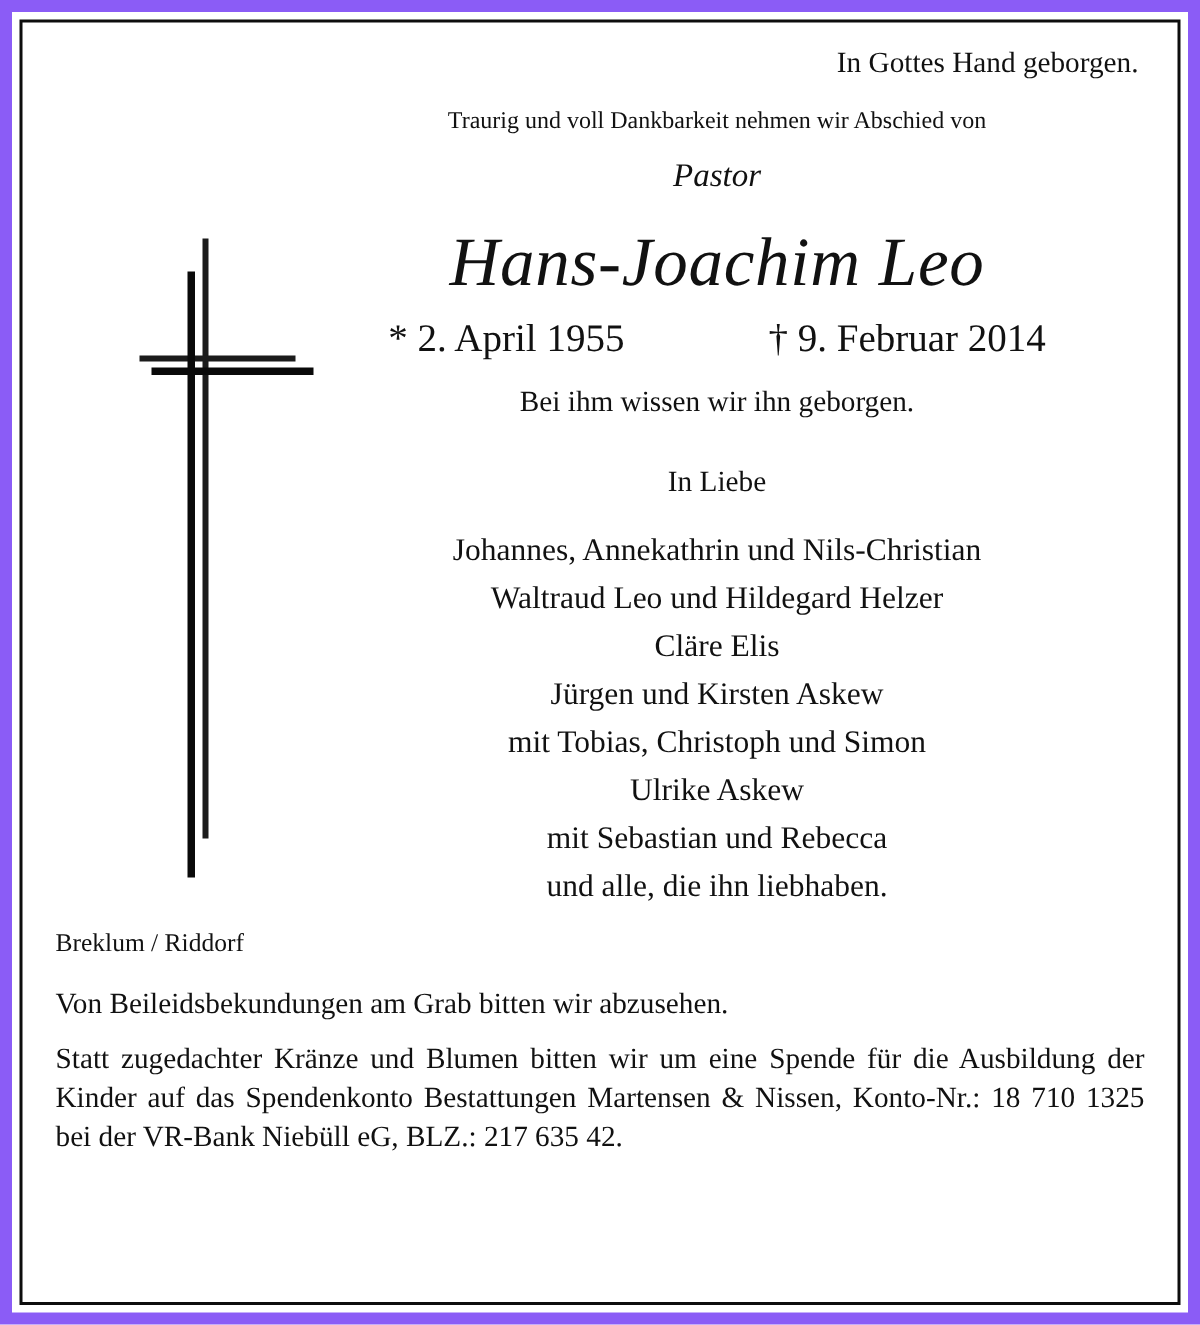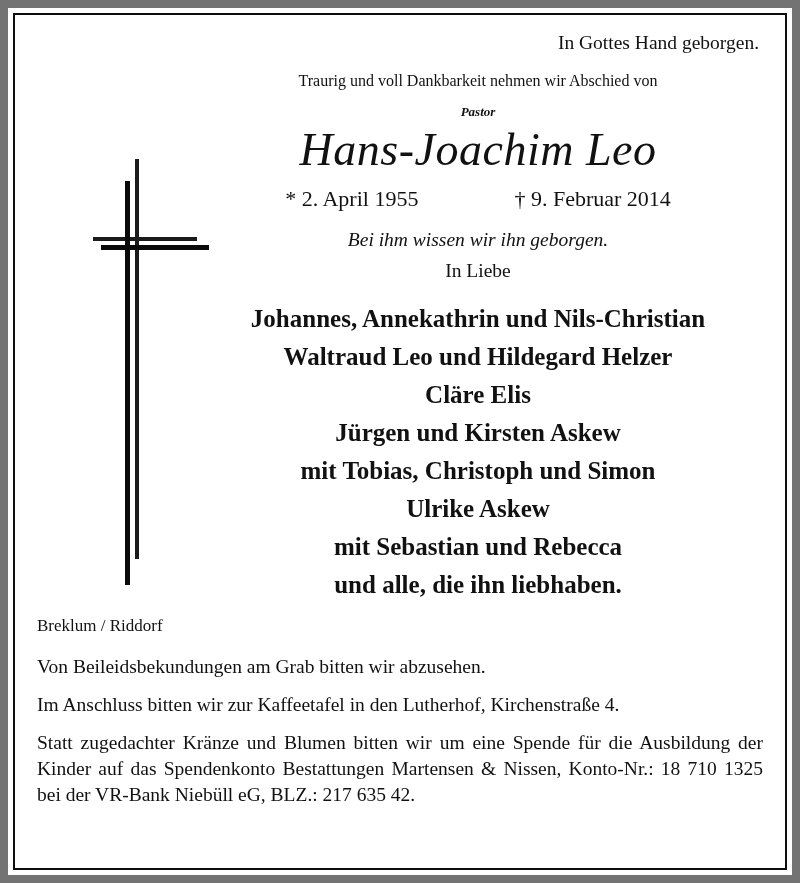--- a/index.html
+++ b/index.html
@@ -14,21 +14,21 @@
     color: #111111;
     overflow: hidden;
   }
 
   
   .notice-outer {
     position: relative;
     box-sizing: border-box;
     width: 800px;
     height: 883px;
-    background: #737373;
+    background: #8b5cf6;
     padding: 8px;
   }
   .notice-gap {
     box-sizing: border-box;
     width: 100%;
     height: 100%;
     background: #ffffff;
     padding: 5px;
   }
   .notice-inner {
@@ -107,63 +107,62 @@
     text-align: center;
   }
 
   .intro {
     font-size: 16px;
     line-height: 1.3;
     margin-bottom: 12px;
   }
 
   .role {
-    font-size: 13px;
-    font-weight: bold;
+    font-size: 22px;
+    font-weight: normal;
     font-style: italic;
-    margin-bottom: 4px;
+    margin-bottom: 19px;
   }
 
   .deceased-name {
     font-size: 46px;
     font-style: italic;
     line-height: 1.12;
     letter-spacing: 0.5px;
     margin-bottom: 10px;
     white-space: nowrap;
   }
 
   .dates {
     display: flex;
     justify-content: center;
     gap: 96px;
-    font-size: 22px;
+    font-size: 26px;
     margin-bottom: 16px;
   }
 
   .verse {
     font-size: 19.5px;
     line-height: 1.26;
     margin-bottom: 14px;
   }
   .verse-single {
     font-size: 19.5px;
     line-height: 1.26;
-    margin-bottom: 8px;
-    font-style: italic;
+    margin-bottom: 30px;
   }
 
   .inlove {
     font-size: 19.5px;
     margin-bottom: 18px;
   }
 
   .mourners {
-    font-size: 25px;
-    font-weight: bold;
+    font-size: 21px;
+    font-weight: normal;
     line-height: 1.52;
   }
   .mourner-line { white-space: nowrap; }
 
   .place {
     margin-top: 12px;
     font-size: 17px;
     text-align: left;
   }
 
@@ -229,20 +228,19 @@
             <div class="mourner-line">mit Sebastian und Rebecca</div>
             <div class="mourner-line">und alle, die ihn liebhaben.</div>
           </div>
 
         </div>
 
         <div class="place">Breklum / Riddorf</div>
 
         <div class="details">
           <p>Von Beileidsbekundungen am Grab bitten wir abzusehen.</p>
-          <p>Im Anschluss bitten wir zur Kaffeetafel in den Lutherhof, Kirchenstraße 4.</p>
           <p>Statt zugedachter Kränze und Blumen bitten wir um eine Spende für die Ausbildung der Kinder auf das Spendenkonto Bestattungen Martensen &amp; Nissen, Konto-Nr.: 18 710 1325 bei der VR-Bank Niebüll eG, BLZ.: 217 635 42.</p>
         </div>
 
       </div>
     </div>
   </div>
 </div>
 
 </body></html>

